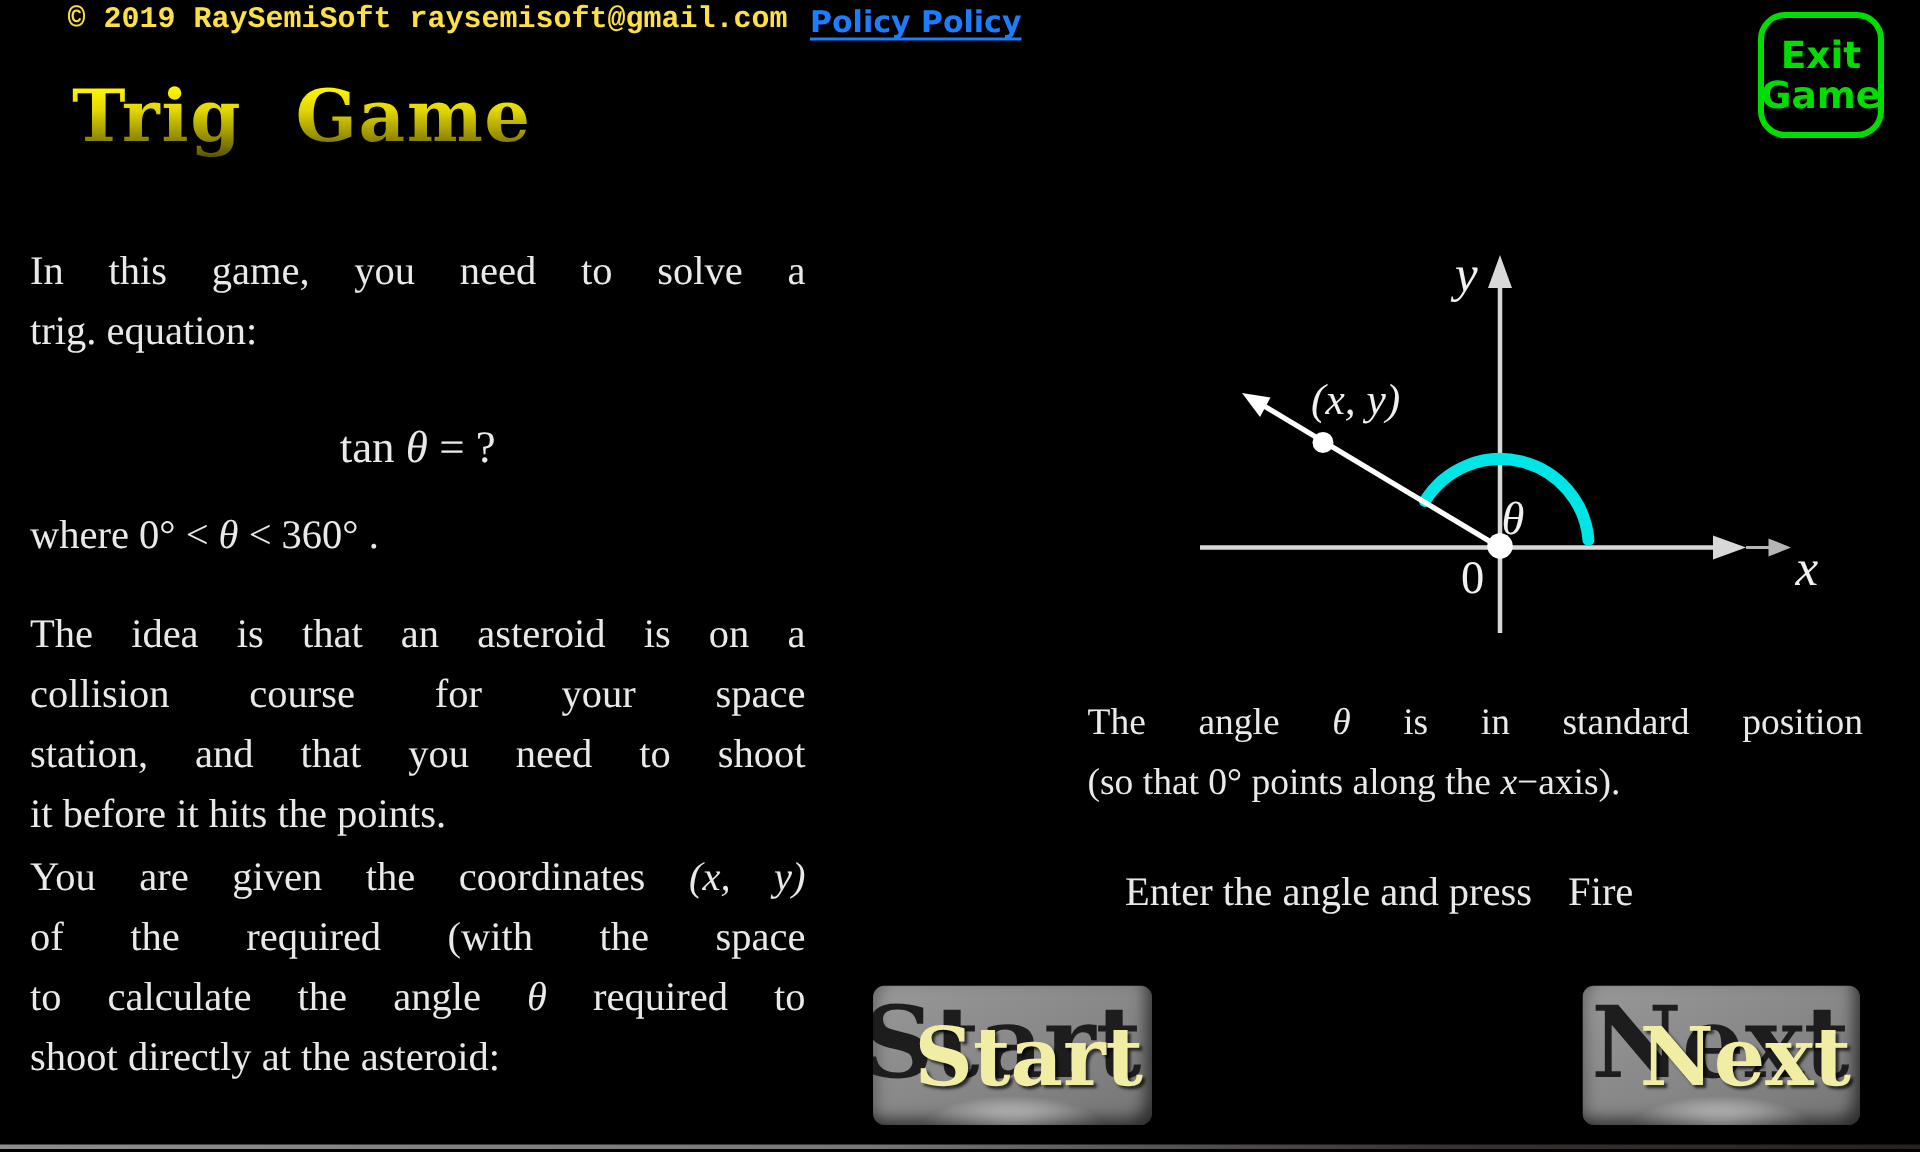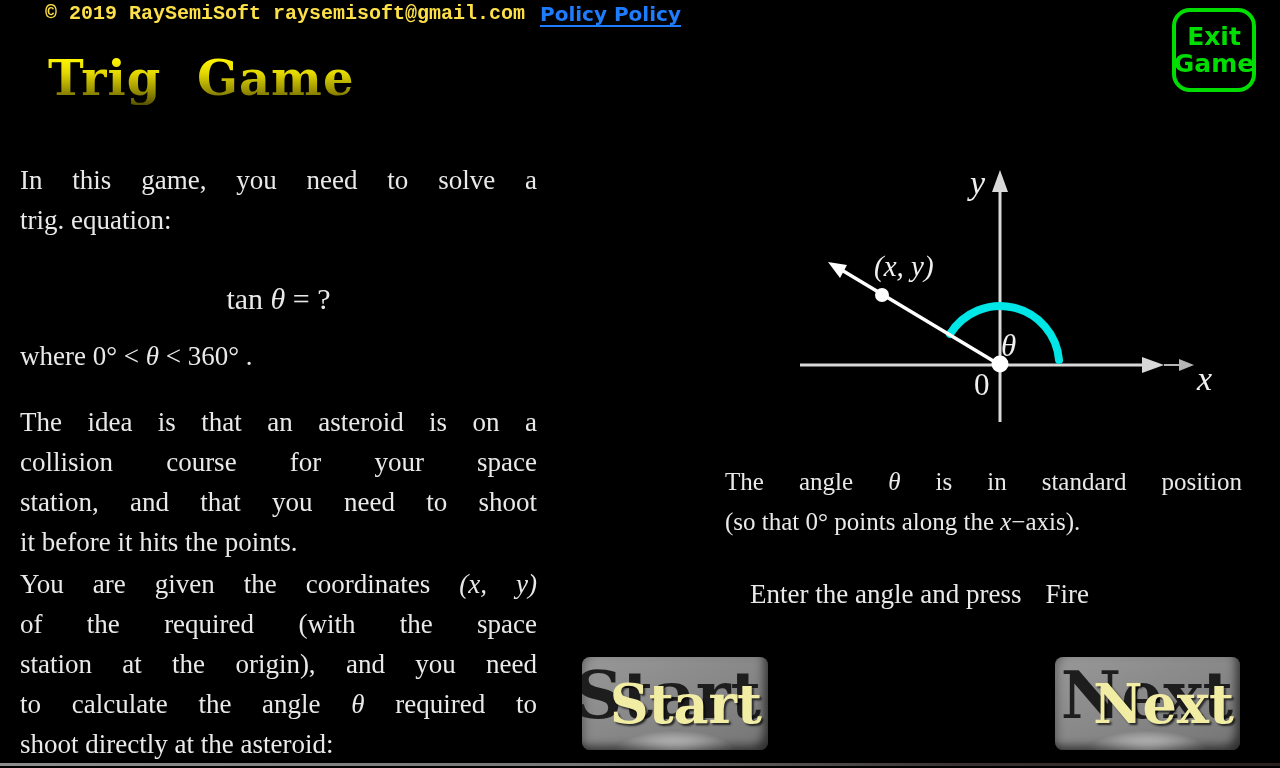--- a/index.html
+++ b/index.html
@@ -119,21 +119,20 @@
   <p class="para p2">
     <span class="jline"><span>The idea is that an asteroid is on a</span></span>
     <span class="jline"><span>collision course for your space</span></span>
     <span class="jline"><span>station, and that you need to shoot</span></span>
     <span class="nline"><span>it before it hits the points.</span></span>
   </p>
 
   <p class="para p3">
     <span class="jline"><span>You are given the coordinates </span><span class="mi">(x, y)</span></span>
     <span class="jline"><span>of the required (with the space</span></span>
-    <span class="jline"><span>station at the origin), and you need</span></span>
     <span class="jline"><span>to calculate the angle </span><span class="mi">θ</span><span> required to</span></span>
     <span class="nline"><span>shoot directly at the asteroid:</span></span>
   </p>
 
   <svg class="diagram" width="460" height="290" viewBox="0 0 460 290">
 
     <line x1="220" y1="272" x2="220" y2="34" stroke="#d8d8d8" stroke-width="3"></line>
     <polygon points="220,20 212,42 228,42" fill="#d8d8d8"></polygon>
 
     <line x1="20" y1="215" x2="366" y2="215" stroke="#d8d8d8" stroke-width="3"></line>

